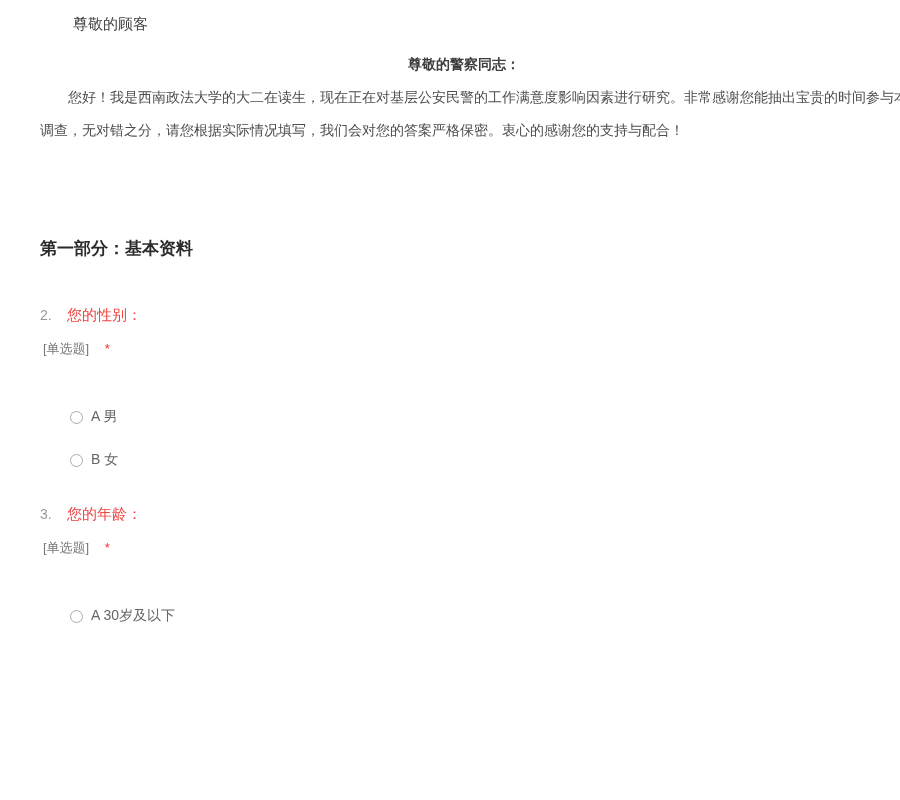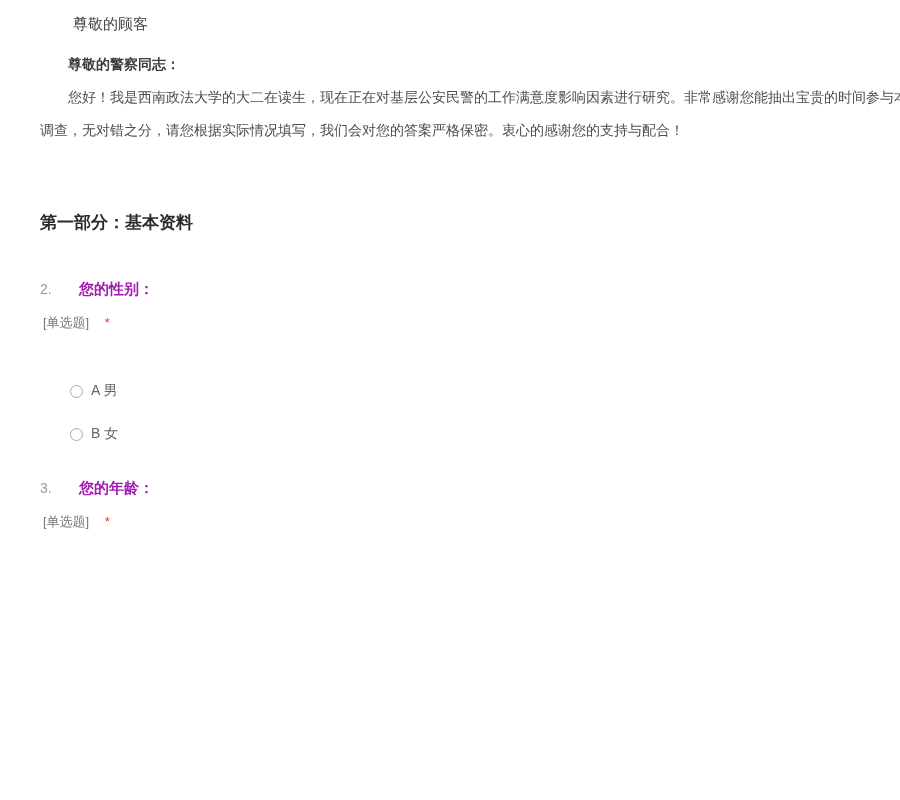--- a/index.html
+++ b/index.html
@@ -26,52 +26,52 @@
   .intro {
     margin-top: 13px;
     font-size: 14px;
     line-height: 33px;
     color: #4d4d4d;
   }
   .intro-greeting {
     font-weight: bold;
     color: #3d3d3d;
     text-indent: 28px;
+    text-align: center;
   }
   .intro-line { color: #4d4d4d; }
   .intro-line.indent {
     text-indent: 28px;
     white-space: nowrap;
     overflow: visible;
   }
   .section-title {
-    margin-top: 64px;
+    margin-top: 90px;
     margin-bottom: 43px;
     font-size: 17px;
     line-height: 24px;
     font-weight: bold;
     color: #2b2b2b;
   }
   .question { margin-top: 33px; }
   .q-header {
     display: flex;
     align-items: baseline;
     font-size: 15px;
     line-height: 22px;
   }
   .q-num {
     flex: none;
     width: 27px;
     font-size: 14px;
     color: #999999;
   }
   .q-title {
-    font-weight: bold;
-    color: #a21caf;
-    margin-left: 12px;
+    font-weight: normal;
+    color: #ef4444;
   }
   .q-type {
     margin-top: 14px;
     margin-left: 3px;
     font-size: 13px;
     line-height: 18px;
     color: #777777;
   }
   .q-type .req {
     margin-left: 12px;
@@ -144,16 +144,20 @@
   <div class="question">
     <div class="q-header">
       <span class="q-num">3.</span>
       <span class="q-title">您的年龄：</span>
     </div>
     <div class="q-type">
       <span>[单选题]</span>
       <span class="req">*</span>
     </div>
     <div class="options">
+      <label class="option">
+        <span class="radio"></span>
+        <span class="opt-label">A 30岁及以下</span>
+      </label>
     </div>
   </div>
 
 </div>
 
 </body></html>

